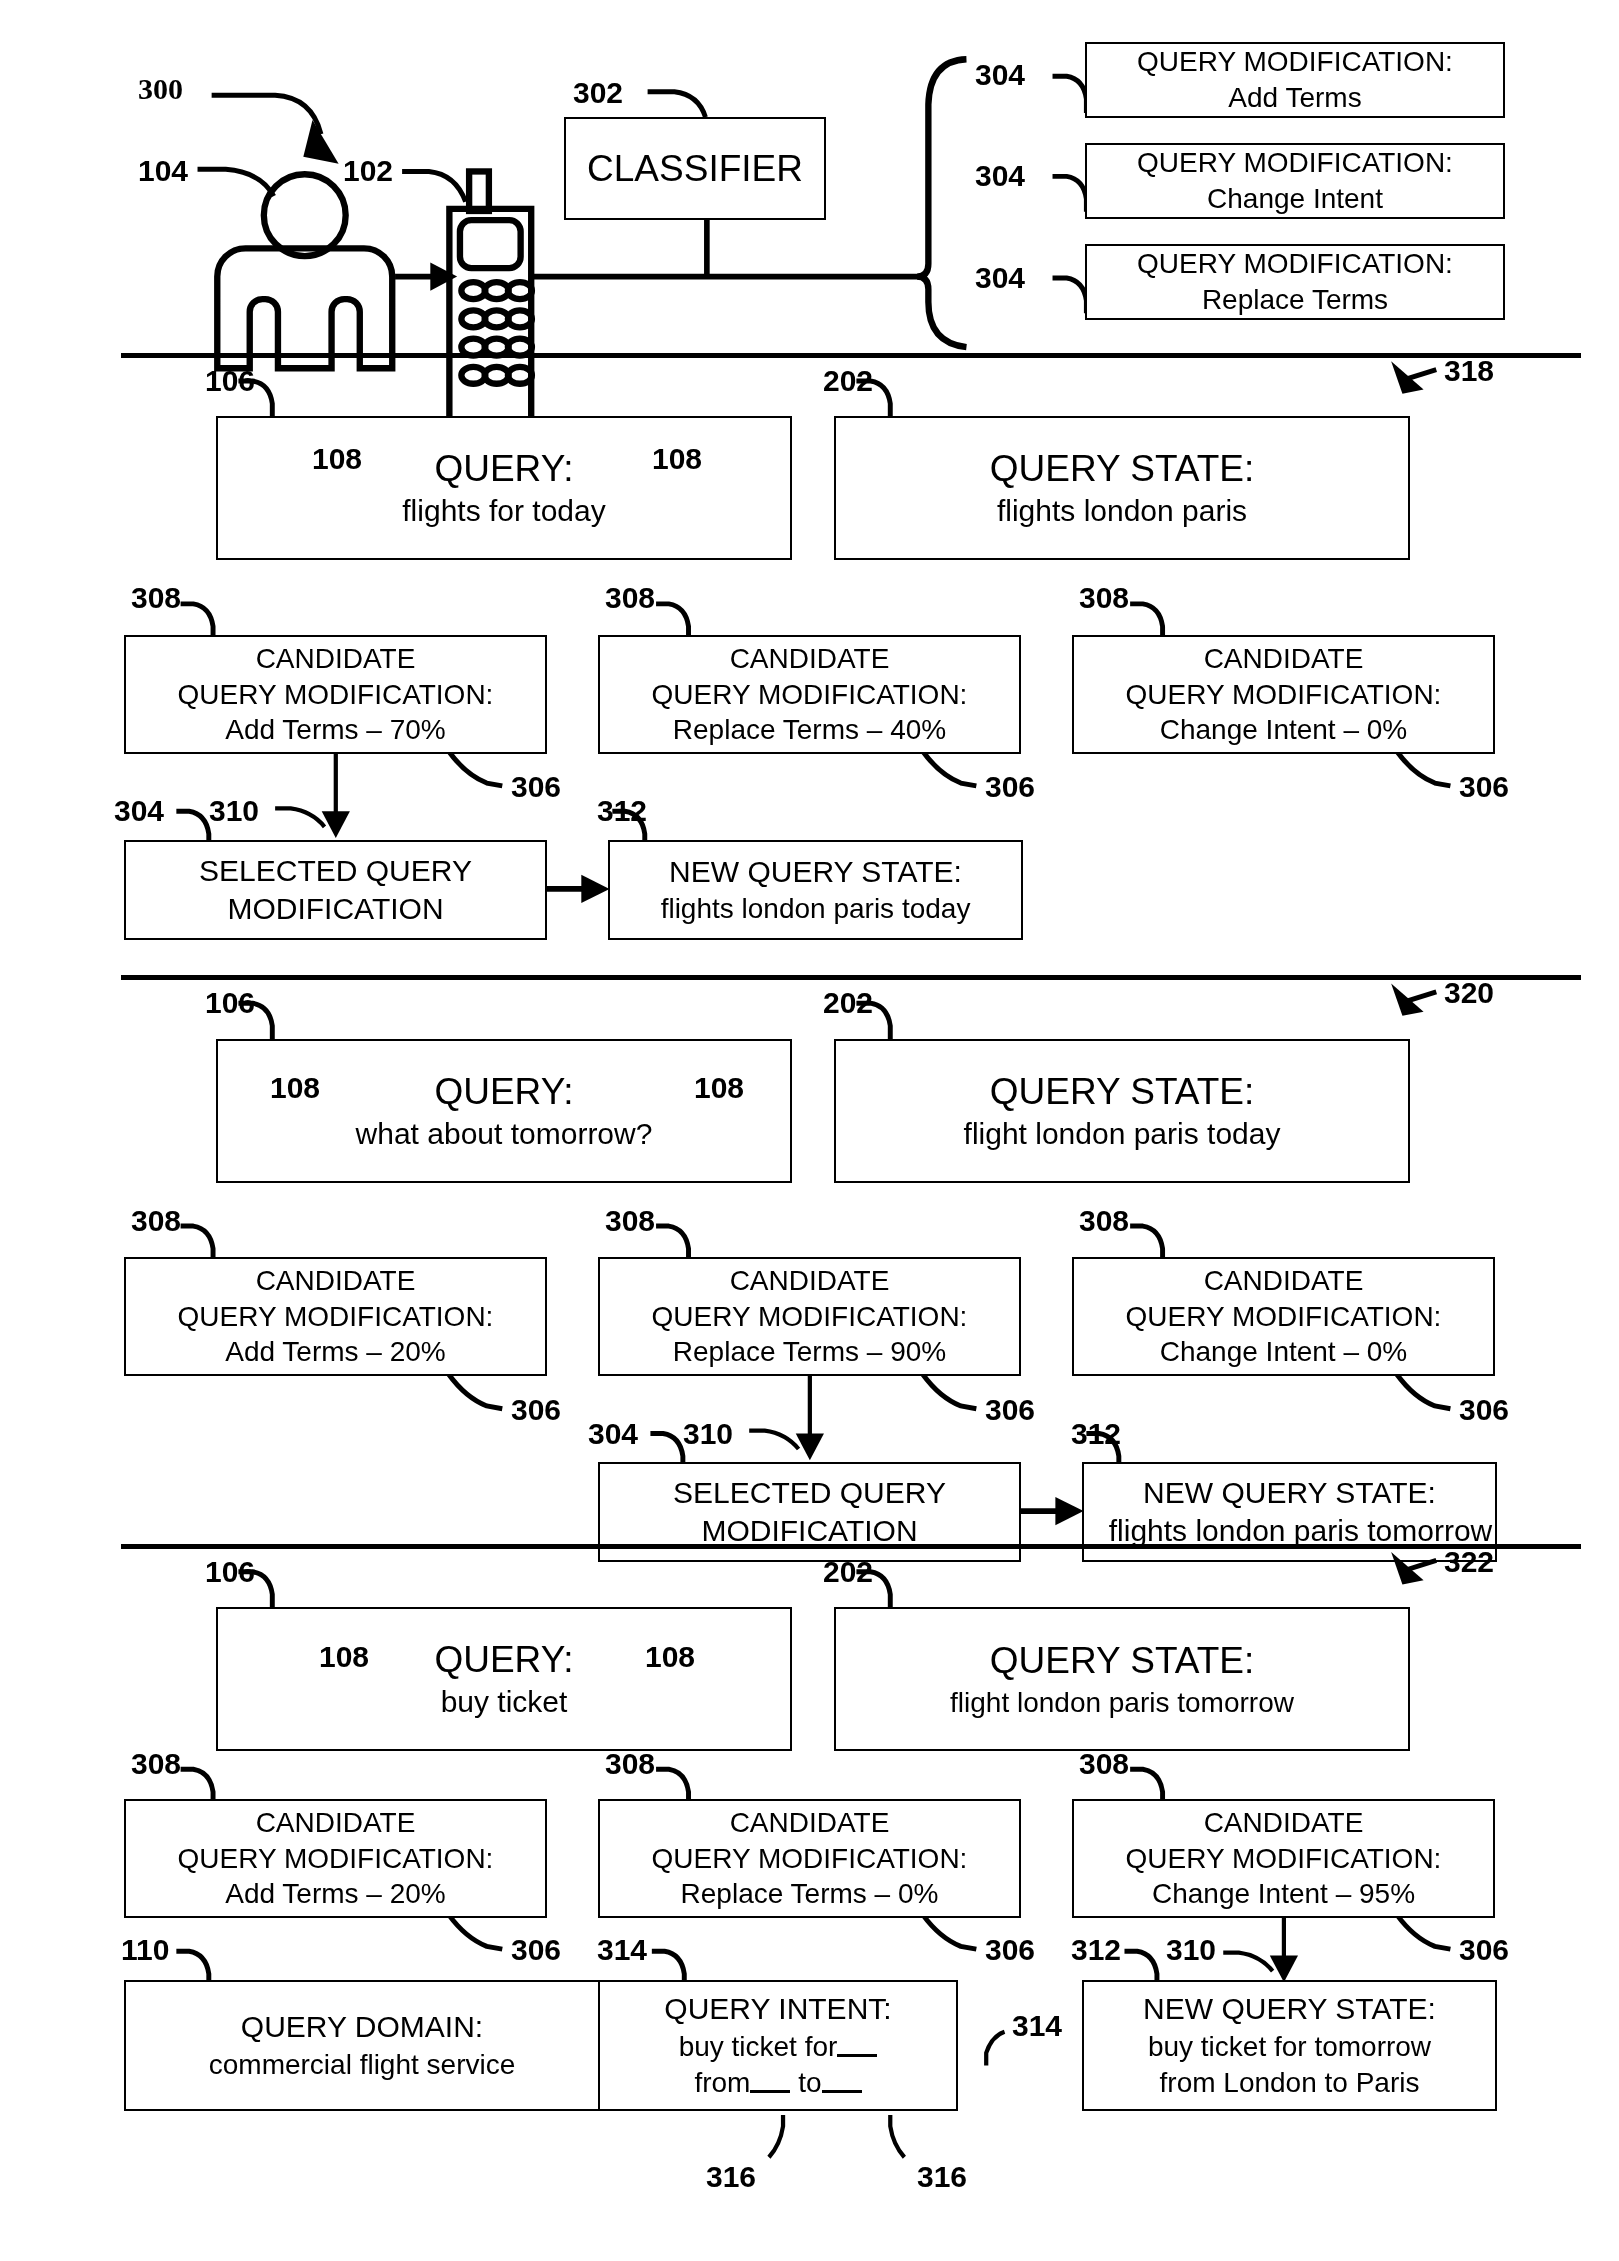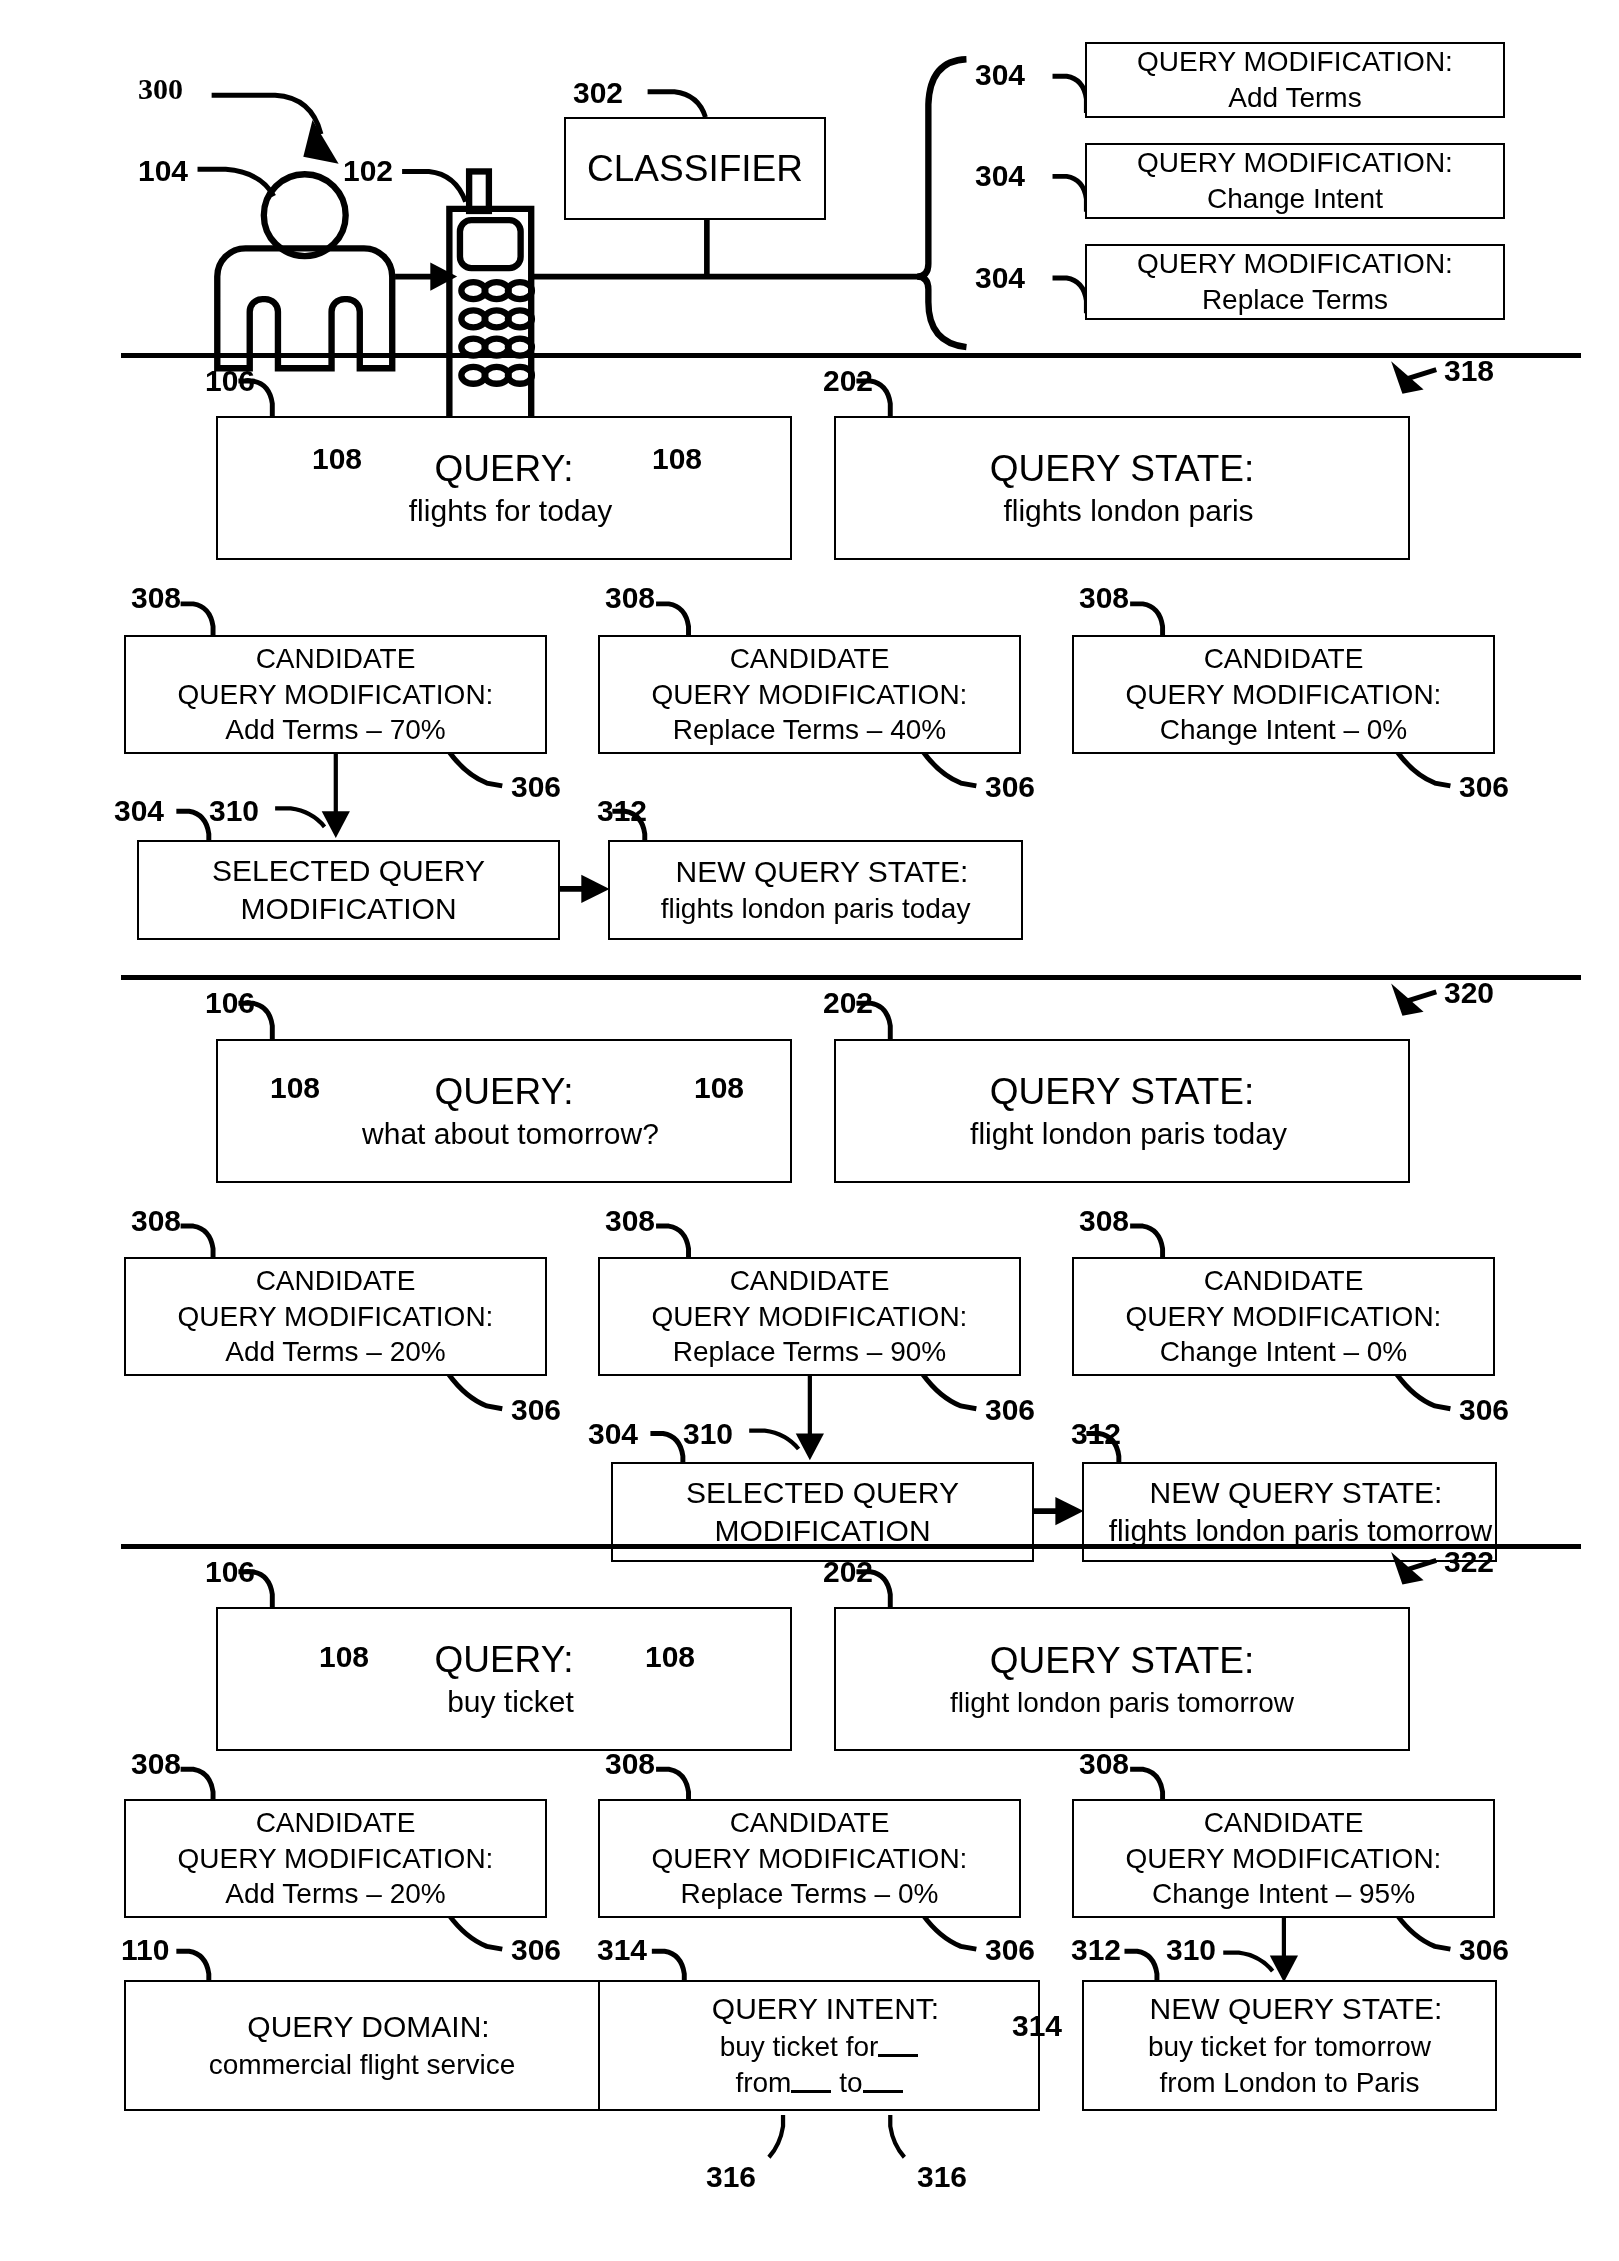--- a/index.html
+++ b/index.html
@@ -10,21 +10,21 @@
   .box{position:absolute;border:2.8px solid #000;background:#fff;box-sizing:border-box;
        display:flex;flex-direction:column;align-items:center;justify-content:center;
        text-align:center;line-height:1.28;}
   .box .l1,.box .l2,.box .l3{display:block;width:100%;}
   .ref{position:absolute;font-weight:bold;font-size:30px;letter-spacing:0px;white-space:nowrap;}
   .hline{position:absolute;background:#000;height:5px;}
   svg.ov{position:absolute;left:0;top:0;width:1619px;height:2261px;overflow:visible;pointer-events:none;}
   .blank{display:inline-block;width:40px;border-bottom:3.5px solid #000;vertical-align:-1.4px;}
   .t38{font-size:30px;padding-left:22px;}
   .t40{font-size:28px;}
-  .t42{font-size:30px;margin-left:13px;}
+  .t42{font-size:30px;}
   .t44{font-size:37px;}
 </style>
 </head>
 <body>
 
 <div id="page">
 
   <svg class="ov" viewBox="0 0 2295 3205">
     <defs>
       <marker id="ah" markerWidth="14" markerHeight="12" refX="13" refY="6" orient="auto">
@@ -337,21 +337,21 @@
   </div>
   <div class="ref" style="left:1459px;top:1933px;">306</div>
 
   <div class="ref" style="left:121px;top:1933px;text-align:right;">110</div>
   <div class="box" style="left:124px;top:1980px;width:476px;height:131px;">
     <span class="l1 t42">QUERY DOMAIN:</span>
     <span class="l2 t40">commercial flight service</span>
   </div>
 
   <div class="ref" style="left:597px;top:1933px;">314</div>
-  <div class="box" style="left:598px;top:1980px;width:442px;height:131px;">
+  <div class="box" style="left:598px;top:1980px;width:360px;height:131px;">
     <span class="l1 t42">QUERY INTENT:</span>
     <span class="l2 t40">
       <span>buy ticket for</span><span class="blank"></span>
     </span>
     <span class="l3 t40">
       <span>from</span><span class="blank"></span>
       <span>to</span><span class="blank"></span>
     </span>
   </div>
   <div class="ref" style="left:1012px;top:2009px;">314</div>

